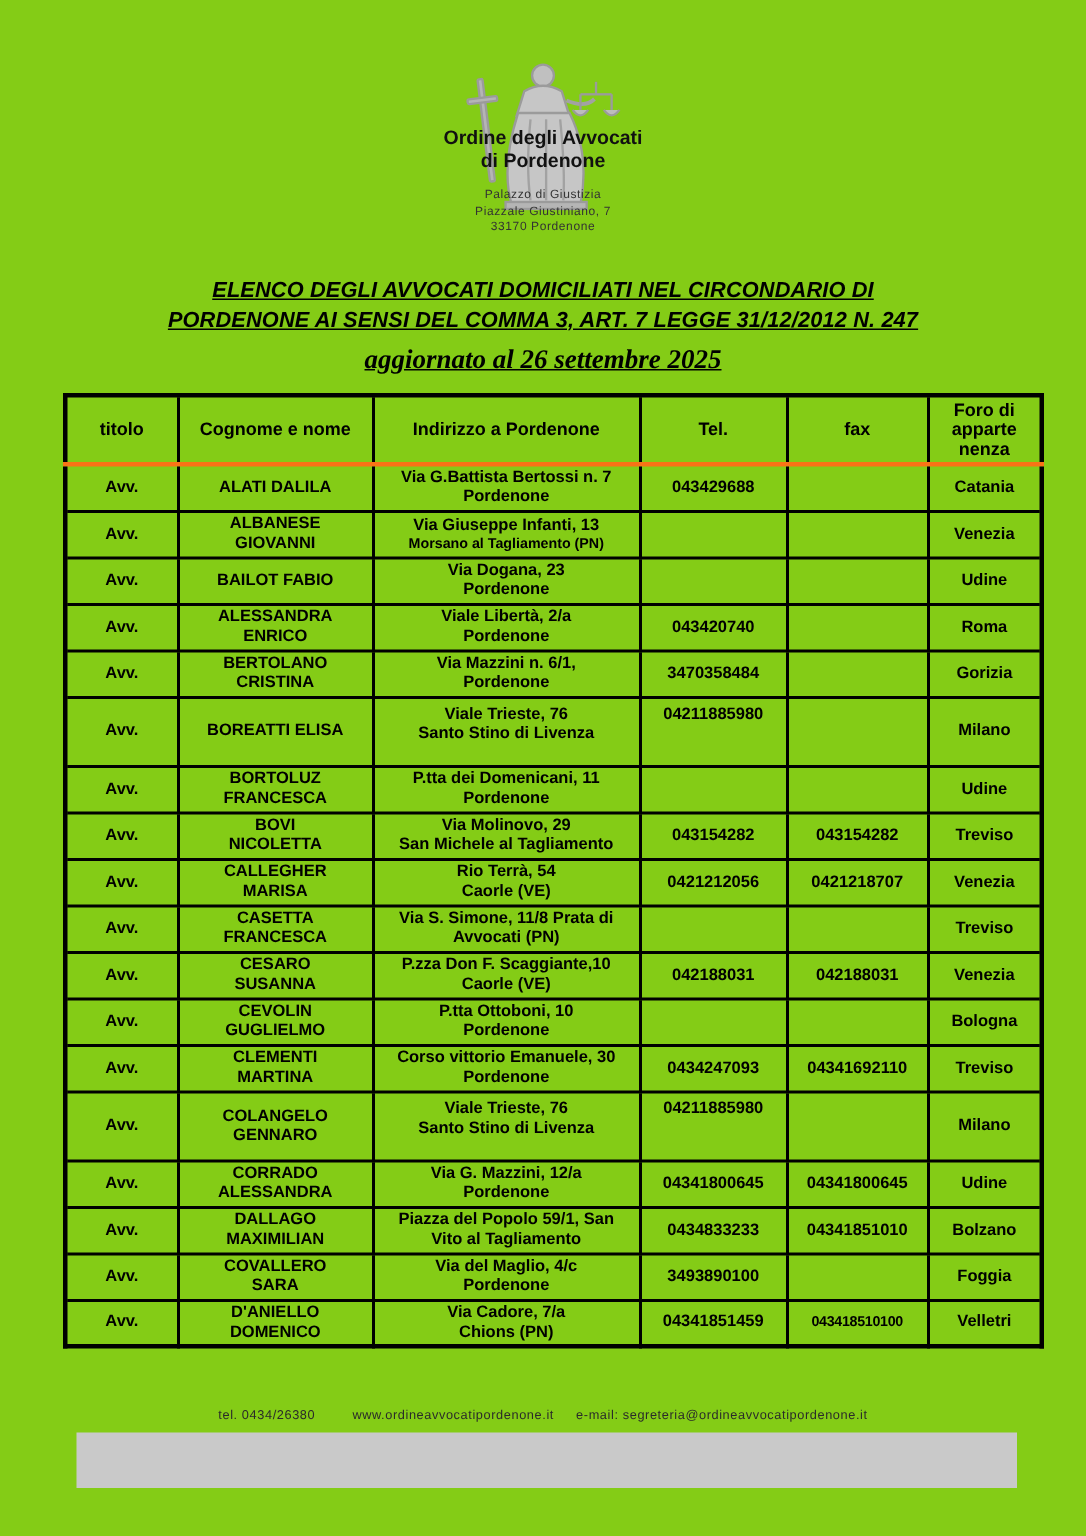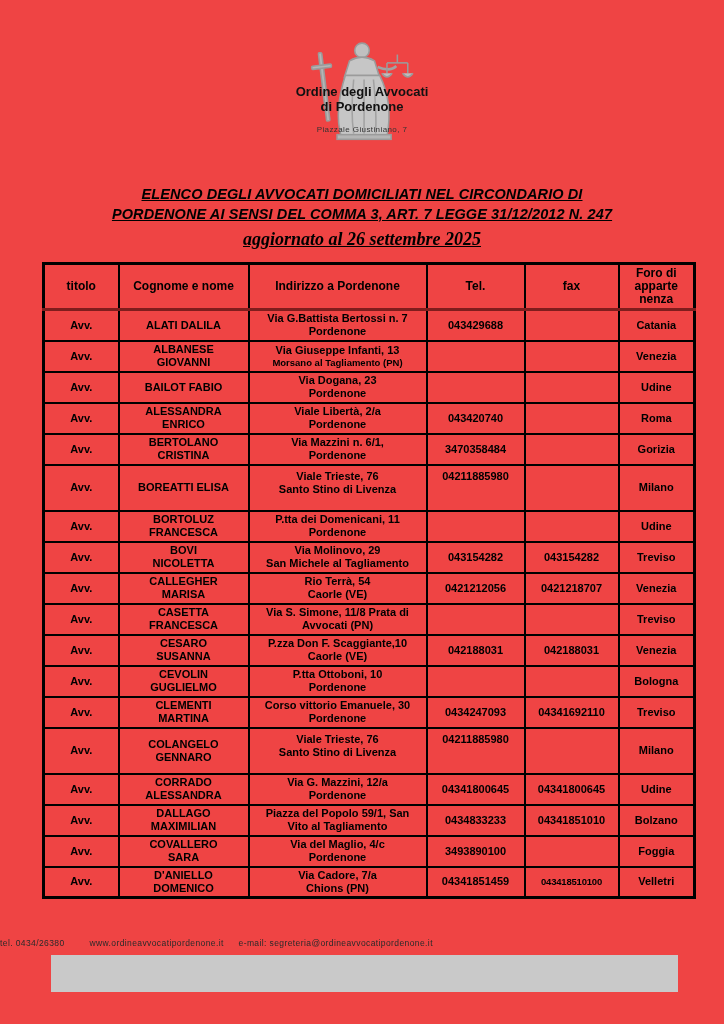--- a/index.html
+++ b/index.html
@@ -1,18 +1,18 @@
 <!DOCTYPE html>
 <html><head>
 <meta charset="utf-8">
 <style>
   * { box-sizing: border-box; }
   html,body { margin:0; padding:0; background:#ffffff; }
   body { width:724px; height:1024px; font-family:"Liberation Sans", sans-serif; color:#000; }
-  .page { position:relative; width:724px; height:1024px; background:#ef4444; overflow:hidden; }
+  .page { position:relative; width:724px; height:1024px; background:#84cc16; overflow:hidden; }
 
   
   .logo-block { position:absolute; top:40px; left:0; width:100%; height:118px; text-align:center; }
   .logo-figure { display:inline-block; }
   .org-name { position:absolute; top:44px; left:0; width:100%; text-align:center;
               font-weight:bold; font-size:13px; line-height:15px; color:#111; }
   .logo-address { position:absolute; top:125px; left:0; width:100%; text-align:center;
                   font-size:8px; line-height:10.5px; letter-spacing:0.4px; color:#333; }
 
   
@@ -20,30 +20,30 @@
                font-weight:bold; font-style:italic; font-size:14.5px; line-height:19.5px; letter-spacing:0.1px;text-decoration:underline; }
   .doc-updated { position:absolute; top:229px; left:0; width:100%; text-align:center;
                  font-family:"Liberation Serif", serif; font-weight:bold; font-style:italic;
                  font-size:18px; text-decoration:underline; }
 
   
   table.lawyers { position:absolute; top:262px; left:42px; width:651px;
                   border-collapse:collapse; table-layout:fixed; border:3px solid #000; }
   th, td { border:2px solid #000; text-align:center; vertical-align:middle;
            padding:1px 2px; overflow:hidden; }
-  thead th { font-size:12px; font-weight:bold; height:46px; line-height:13px; border-bottom:3px solid #7f1d1d; }
+  thead th { font-size:12px; font-weight:bold; height:46px; line-height:13px; border-bottom:3px solid #f97316; }
   tbody td { font-size:11px; font-weight:bold; line-height:13px; }
   tbody tr { height:31px; }
   tbody tr.tall { height:46px; }
   tbody tr.tall .c-addr, tbody tr.tall .c-tel { vertical-align:top; padding-top:4px; }
   .small-line { font-size:9.5px; line-height:11px; }
   .small-num  { font-size:9.5px; letter-spacing:-0.2px;margin-left:44px; }
 
   
-  .footer { position:absolute; top:938px; left:0; width:100%; text-align:left;
+  .footer { position:absolute; top:938px; left:0; width:100%; text-align:center;
             font-size:8.5px; letter-spacing:0.4px; color:#2a2a2a; white-space:nowrap; }
   .footer .gap-a { margin-left:22px; }
   .footer .gap-b { margin-left:12px; }
   .gray-band { position:absolute; top:955px; left:51px; width:627px; height:37px; background:#c9c9c9; }
 </style>
 </head>
 <body>
 
 <div class="page">
 
@@ -80,21 +80,23 @@
         <rect x="36" y="91" width="52" height="4.5" fill="#b5b5b5"></rect>
       </g>
     </svg>
     <div class="org-name">
       <div>Ordine degli Avvocati</div>
       <div>di Pordenone</div>
     </div>
   </div>
 
   <div class="logo-address">
+    <div>Palazzo di Giustizia</div>
     <div>Piazzale Giustiniano, 7</div>
+    <div>33170 Pordenone</div>
   </div>
 
   <div class="doc-title">
     <div>ELENCO DEGLI AVVOCATI DOMICILIATI NEL CIRCONDARIO DI</div>
     <div>PORDENONE AI SENSI DEL COMMA 3, ART. 7 LEGGE 31/12/2012 N. 247</div>
   </div>
   <div class="doc-updated">aggiornato al 26 settembre 2025</div>
 
   <table class="lawyers">
     <colgroup>

